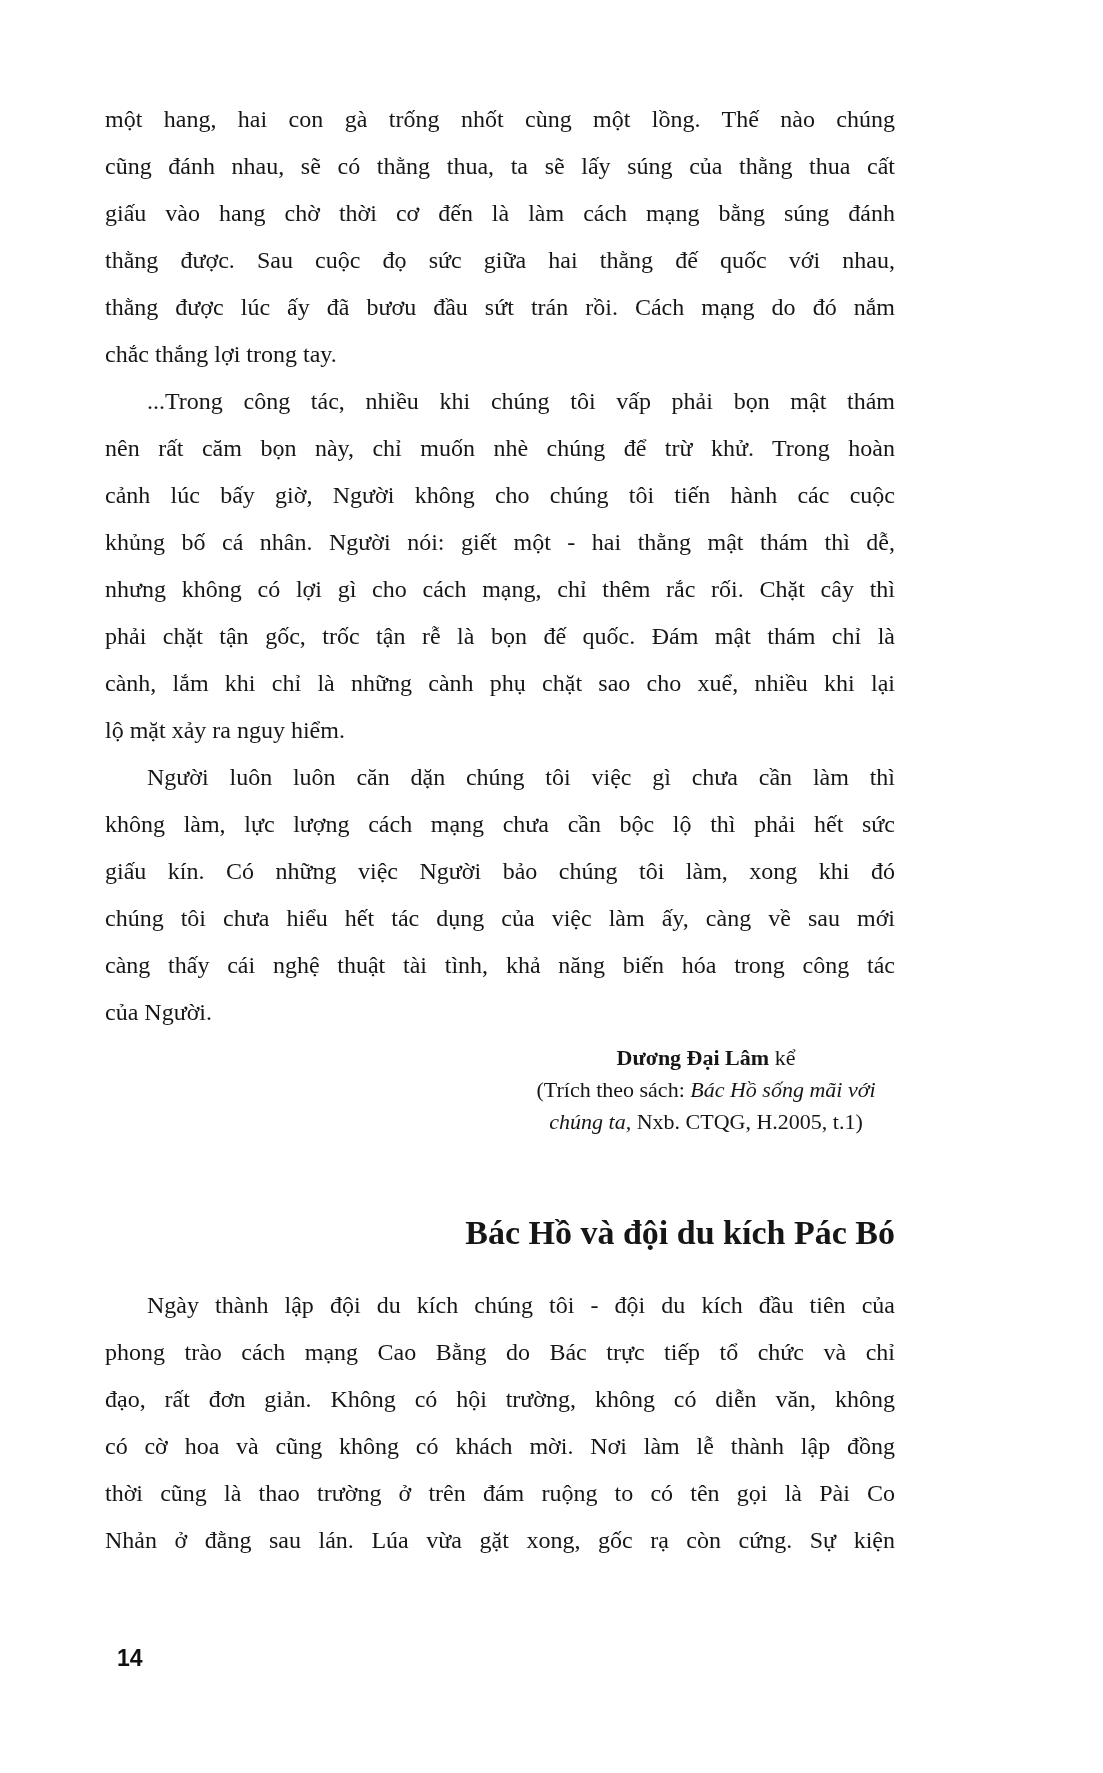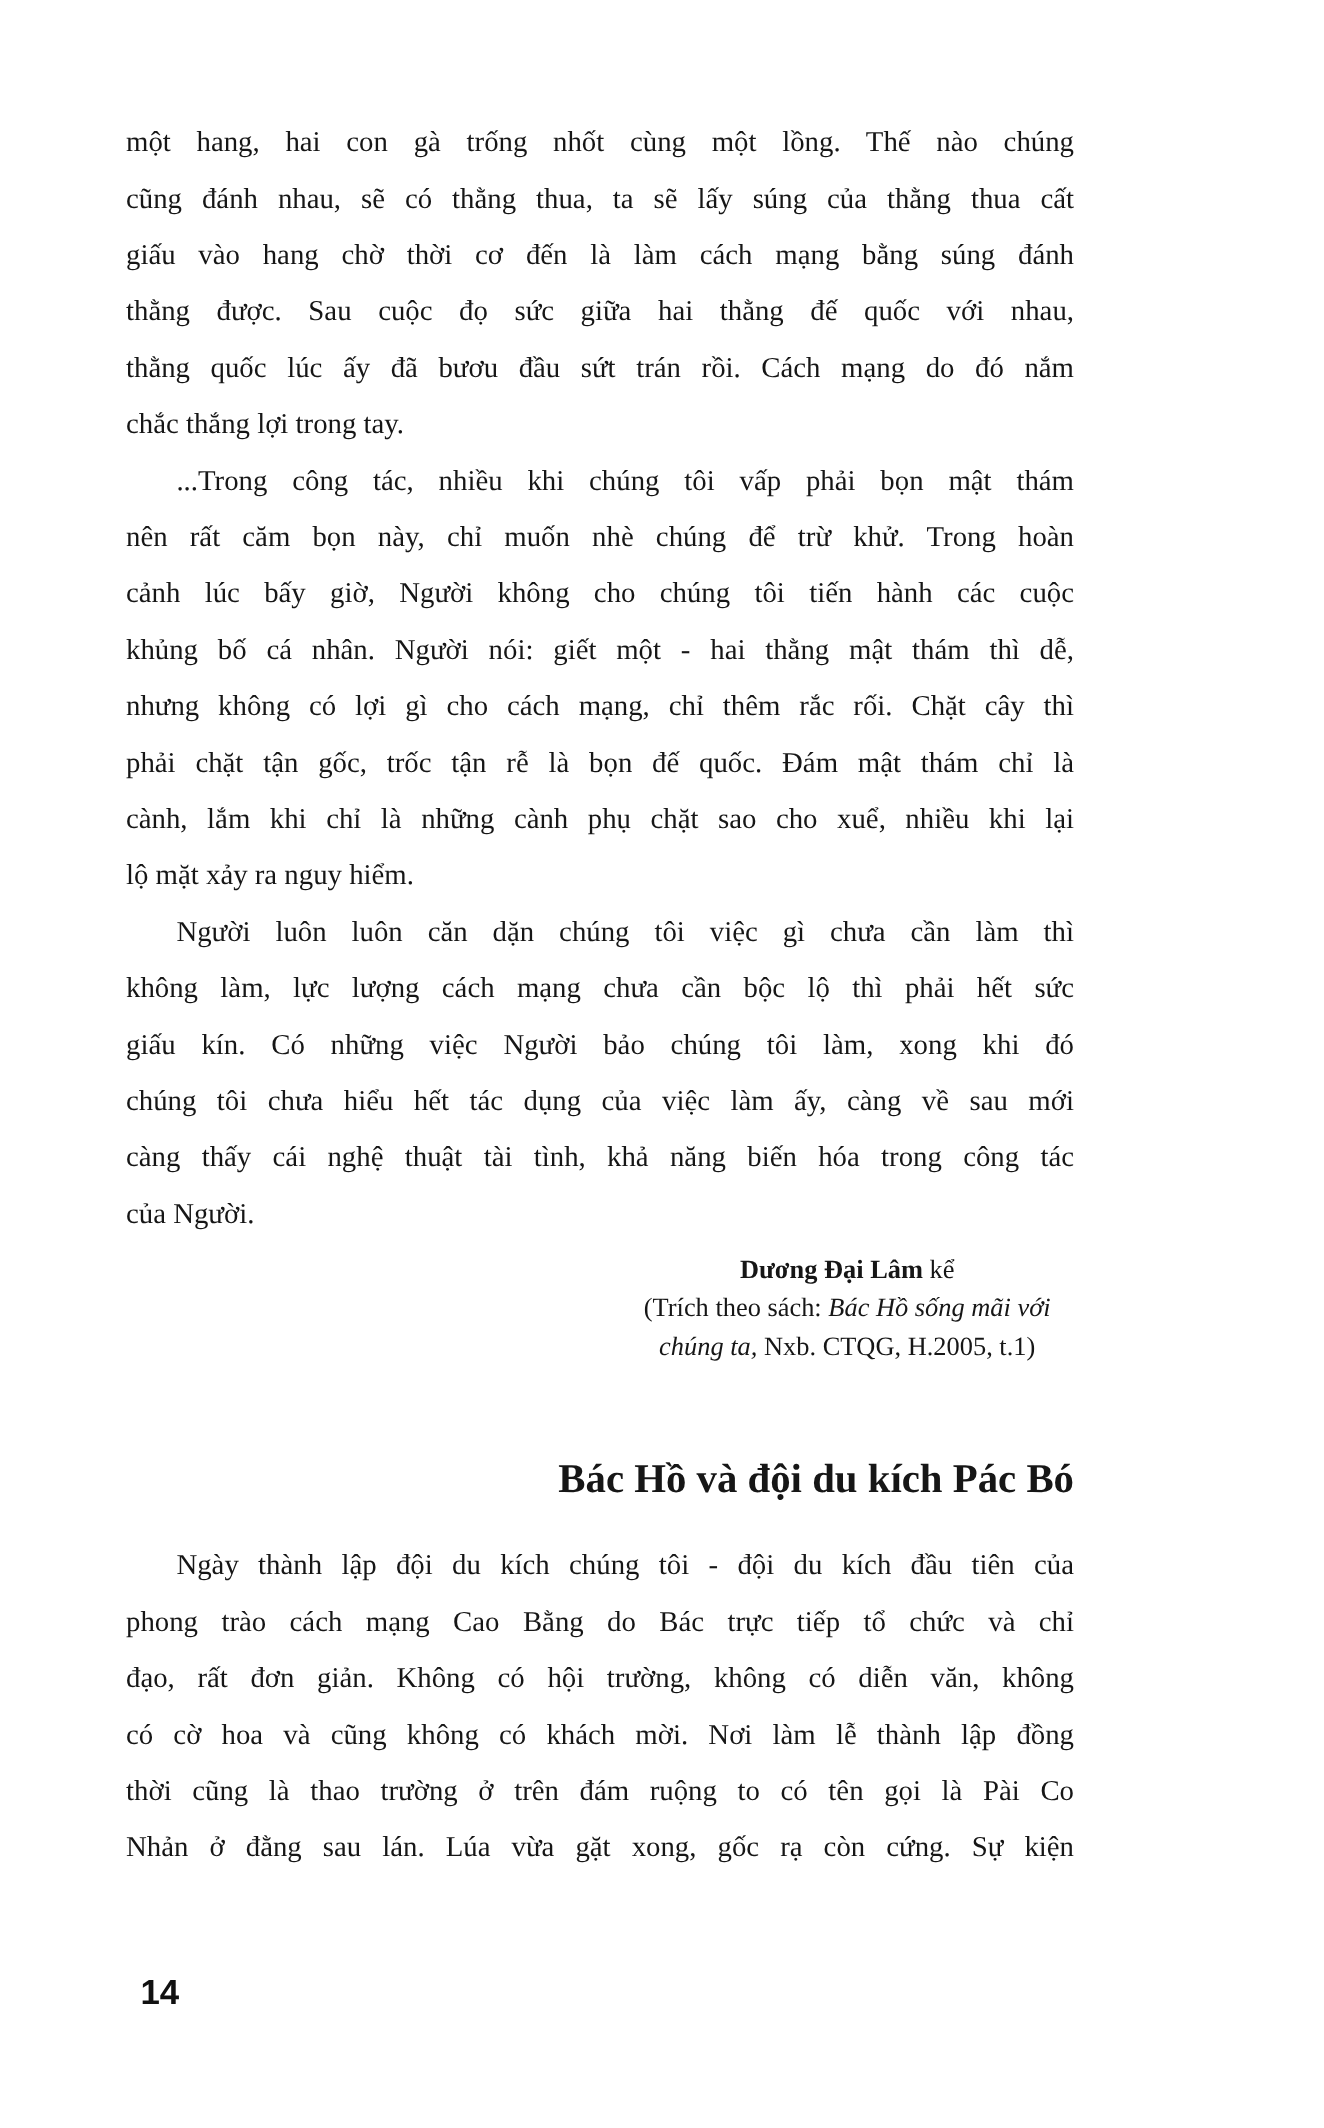--- a/index.html
+++ b/index.html
@@ -46,36 +46,36 @@
     font-size: 34px;
     line-height: 42px;
   }
   .section-body { margin-top: 28px; }
   .page-number {
     position: absolute;
     left: 117px;
     top: 1645px;
     font-family: "Liberation Sans", sans-serif;
     font-weight: bold;
-    font-size: 29px;
+    font-size: 23px;
     color: #111;
   }
 </style>
 </head>
 <body>
 
 <div class="page">
   <div class="content">
 
     <div>
       <div class="line">một hang, hai con gà trống nhốt cùng một lồng. Thế nào chúng</div>
       <div class="line">cũng đánh nhau, sẽ có thằng thua, ta sẽ lấy súng của thằng thua cất</div>
       <div class="line">giấu vào hang chờ thời cơ đến là làm cách mạng bằng súng đánh</div>
       <div class="line">thằng được. Sau cuộc đọ sức giữa hai thằng đế quốc với nhau,</div>
-      <div class="line">thằng quốc lúc ấy đã bươu đầu sứt trán rồi. Cách mạng do đó nắm</div>
+      <div class="line">thằng được lúc ấy đã bươu đầu sứt trán rồi. Cách mạng do đó nắm</div>
       <div class="line para-end">chắc thắng lợi trong tay.</div>
     </div>
 
     <div>
       <div class="line indent">...Trong công tác, nhiều khi chúng tôi vấp phải bọn mật thám</div>
       <div class="line">nên rất căm bọn này, chỉ muốn nhè chúng để trừ khử. Trong hoàn</div>
       <div class="line">cảnh lúc bấy giờ, Người không cho chúng tôi tiến hành các cuộc</div>
       <div class="line">khủng bố cá nhân. Người nói: giết một - hai thằng mật thám thì dễ,</div>
       <div class="line">nhưng không có lợi gì cho cách mạng, chỉ thêm rắc rối. Chặt cây thì</div>
       <div class="line">phải chặt tận gốc, trốc tận rễ là bọn đế quốc. Đám mật thám chỉ là</div>

